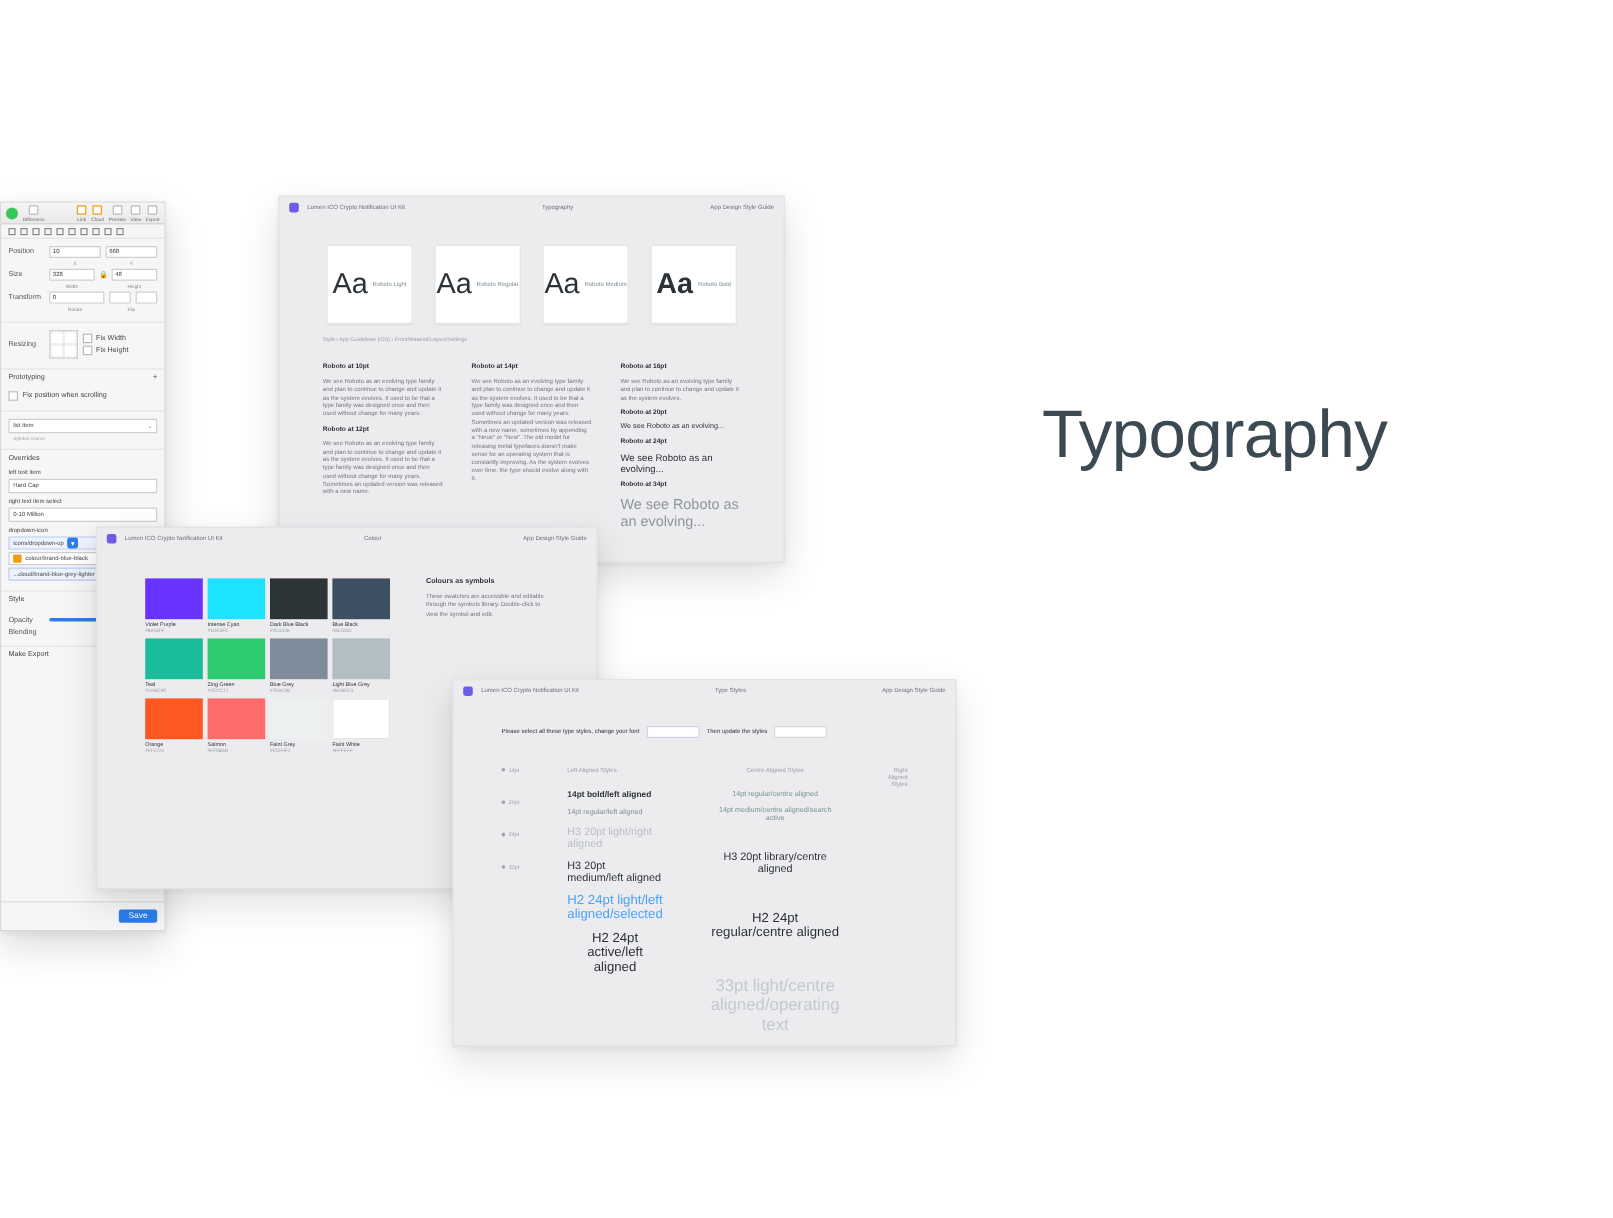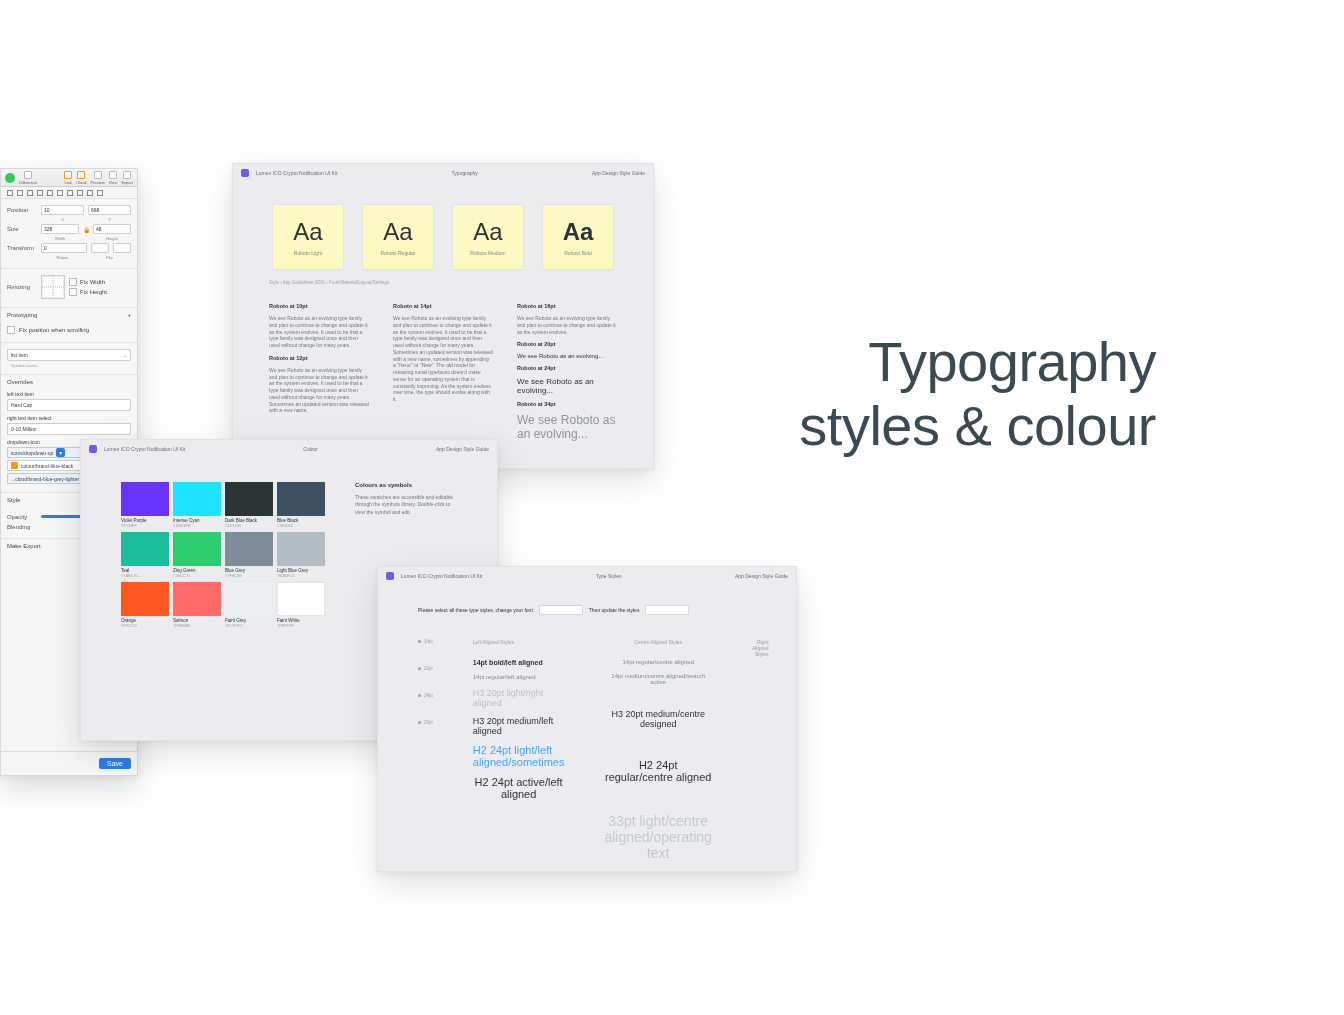--- a/index.html
+++ b/index.html
@@ -144,22 +144,22 @@
     display:grid;grid-template-columns:1fr 1fr;grid-template-rows:1fr 1fr;
   }
   .resize-box div{border:1px dotted #d9d9db;}
 
   
   .ab-typo { left: 232px; top: 163px; width: 422px; height: 306px; }
   .typo-grid{
     display:flex;gap:18px;justify-content:center;margin-top:22px;
   }
   .typo-card{
-    width:72px;height:66px;background:#fef9c3;border:1px solid #e4e4e6;border-radius:1px;
-    display:flex;flex-direction:column;align-items:center;justify-content:center;gap:4px;
+    width:72px;height:66px;background:#ffffff;border:1px solid #e4e4e6;border-radius:1px;
+    display:flex;flex-direction:row;align-items:center;justify-content:center;gap:4px;
     box-shadow:0 1px 1px rgba(0,0,0,0.03);
   }
   .typo-card .aa{font-size:24px;color:#2c3338;}
   .typo-card .cap{font-size:5px;color:#7d8d94;}
   .typo-card.w300 .aa{font-weight:300;}
   .typo-card.w400 .aa{font-weight:400;}
   .typo-card.w500 .aa{font-weight:500;}
   .typo-card.w700 .aa{font-weight:700;}
   .typo-columns{display:flex;gap:24px;padding:18px 36px 0 36px;font-size:5px;color:#6f7880;}
   .typo-col{flex:1;display:flex;flex-direction:column;gap:6px;}
@@ -213,21 +213,20 @@
   .sline.h2l{font-size:11px;font-weight:300;color:#b8c0c5;}
   .sline.h2r{font-size:11px;font-weight:400;text-align:center;}
   .sline.big{font-size:14px;font-weight:300;color:#c2cace;text-align:center;}
 </style>
 </head>
 <body>
 
 <div class="headline">
   <h1>
     <span>Typography</span><br>
-    <span>styles &amp; colour</span>
   </h1>
 </div>
 
 <div class="inspector">
   <div class="toolbar">
     <span>
         <i class="circ" style="background:#35c759"></i>
       </span>
     <span>
         <i class="tb-icon"></i>
@@ -558,29 +557,29 @@
           <i class="bullet"></i>
           <em style="font-style:normal">33pt</em>
         </span>
     </div>
     <div class="styles-col">
       <div class="hd">Left Aligned Styles</div>
       <div class="sline b14">14pt bold/left aligned</div>
       <div class="sline r14">14pt regular/left aligned</div>
       <div class="sline h3l">H3 20pt light/right aligned</div>
       <div class="sline h3m">H3 20pt medium/left aligned</div>
-      <div class="sline h2l" style="color:#4aa3ff">H2 24pt light/left aligned/sometimes</div>
+      <div class="sline h2l" style="color:#4aa3ff">H2 24pt light/left aligned/selected</div>
       <div class="sline h2r">H2 24pt active/left aligned</div>
     </div>
     <div class="styles-col" style="text-align:center">
       <div class="hd">Centre Aligned Styles</div>
       <div class="sline r14">14pt regular/centre aligned</div>
       <div class="sline r14a" style="font-weight:500">14pt medium/centre aligned/search active</div>
       <div style="height:8px"></div>
-      <div class="sline h3m">H3 20pt medium/centre designed</div>
+      <div class="sline h3m">H3 20pt library/centre aligned</div>
       <div style="height:14px"></div>
       <div class="sline h2r">H2 24pt regular/centre aligned</div>
       <div style="height:14px"></div>
       <div class="sline big">33pt light/centre aligned/operating text</div>
     </div>
     <div class="styles-col right">
       <div class="hd">Right Aligned Styles</div>
     </div>
   </div>
 </div>

